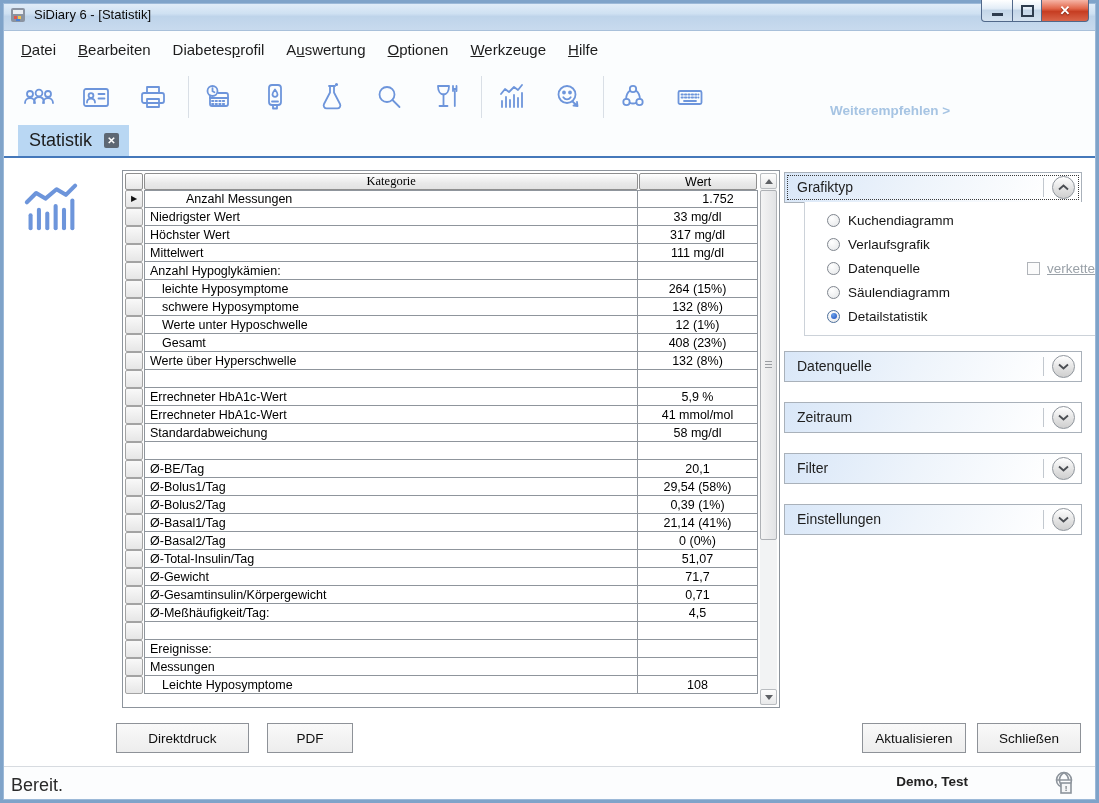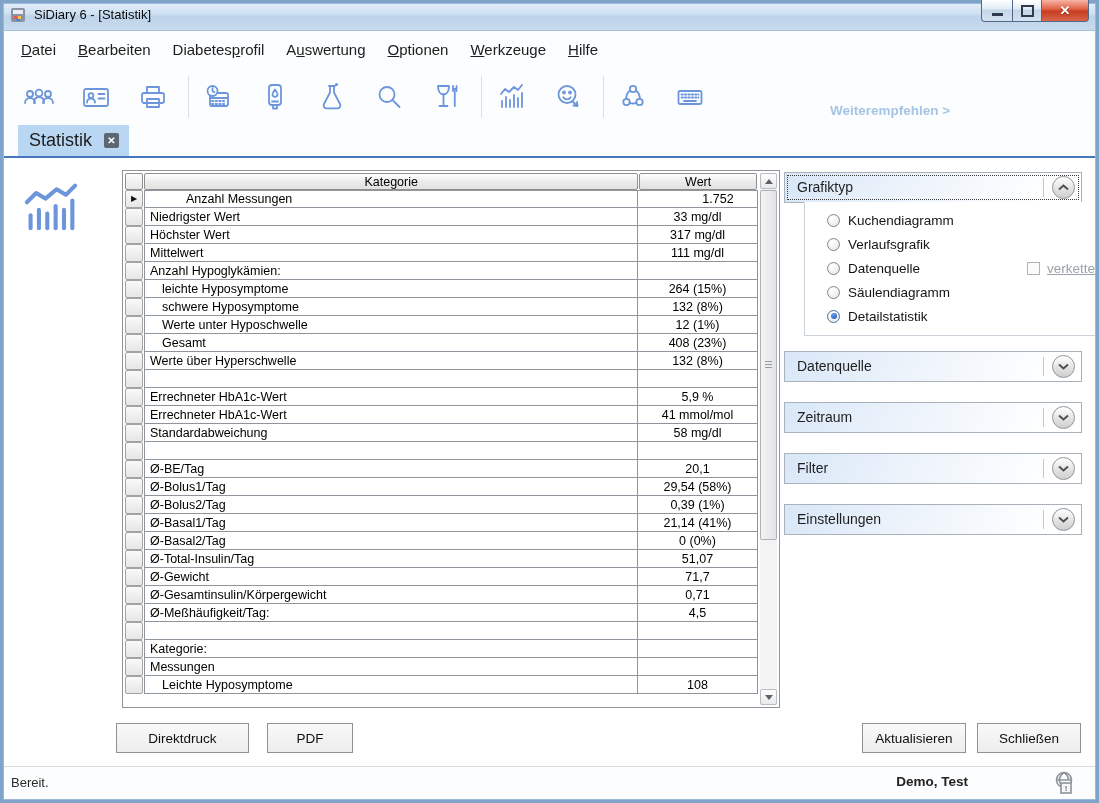--- a/index.html
+++ b/index.html
@@ -45,21 +45,21 @@
   
   .side-chart-icon{position:absolute;left:20px;top:180px;width:62px;height:52px;}
   
   .tbl{position:absolute;left:122px;top:170px;width:656px;height:536px;border:1px solid #8d949c;background:#fff;z-index:6;}
   .grid{position:absolute;left:2px;top:2px;width:633px;}
   .t-hrow{display:flex;height:17px;margin-bottom:0px;}
   .hdr-blank{width:16px;min-width:16px;margin-right:1px;border:1px solid #8f8f8f;border-radius:2px;
     background:linear-gradient(#fdfdfd,#e7e7e7);}
   .hdr-cell{border:1px solid #8f8f8f;border-radius:2px;background:linear-gradient(#ffffff,#e9e9e9 60%,#e2e2e2);
     font-size:12.5px;color:#000;display:flex;align-items:center;justify-content:center;margin-right:1px;}
-  .hdr-kat{width:494px;}
+  .hdr-kat{width:494px;font-family:Liberation Serif, serif;}
   .hdr-wert{width:116px;}
   .t-row{display:flex;height:18px;}
   .t-rowhdr{width:16px;min-width:16px;margin-right:1px;border:1px solid #a3a3a3;border-radius:2px;
     background:linear-gradient(#f9f9f9,#e6e6e6);display:flex;align-items:center;justify-content:center;}
   .t-arrow{font-size:8px;color:#111;line-height:8px;}
   .t-cat{width:494px;border-right:1px solid #8f959c;border-bottom:1px solid #8f959c;border-left:1px solid #8f959c;
     font-size:12.5px;color:#000;display:flex;align-items:center;padding-left:5px;box-sizing:border-box;background:#fff;}
   .t-cat.indent{padding-left:17px;}
   .t-val{width:120px;border-right:1px solid #8f959c;border-bottom:1px solid #8f959c;
     font-size:12.5px;color:#000;display:flex;align-items:center;justify-content:center;box-sizing:border-box;background:#fff;}
@@ -96,21 +96,21 @@
     background:radial-gradient(circle at 35% 30%,#6aa0e8,#1c4fc0);}
   .opt-label{font-size:13.5px;color:#141414;}
   .chk{width:13px;height:13px;min-width:13px;border:1px solid #b0b4b9;background:#fbfbfb;box-sizing:border-box;margin-right:7px;}
   .chk-label{font-size:13.5px;color:#9aa1a8;text-decoration:underline;}
   .chk-wrap{position:absolute;left:222px;display:flex;align-items:center;height:20px;}
   
   .btn{position:absolute;top:723px;height:30px;border:1px solid #8e9298;background:linear-gradient(#f9f9f9,#ededed);
     font-size:13.5px;color:#101010;display:flex;align-items:center;justify-content:center;box-sizing:border-box;z-index:6;}
   
   .statusbar{position:absolute;left:3px;right:3px;bottom:3px;height:33px;background:#fcfdfe;border-top:1px solid #d7dbe0;z-index:8;}
-  .status-text{position:absolute;left:8px;top:8px;font-size:13px;color:#2a2a2a;}
+  .status-text{position:absolute;left:8px;top:8px;font-size:18px;color:#2a2a2a;}
   .user-text{position:absolute;right:128px;top:7px;font-size:13.5px;font-weight:bold;color:#222;}
   .net-icon{position:absolute;right:18px;top:3px;width:26px;height:26px;}
 </style>
 </head>
 <body>
 
 <div class="titlebar">
   <svg class="app-icon" viewBox="0 0 18 18">
     <rect x="1" y="2" width="14" height="14" rx="2" fill="#8a93a1"></rect>
     <rect x="3" y="4" width="10" height="4" fill="#e8ecf2"></rect>
@@ -400,21 +400,21 @@
           <div class="t-cat">Ø-Meßhäufigkeit/Tag:</div>
           <div class="t-val">4,5</div>
         </div>
         <div class="t-row">
           <div class="t-rowhdr"></div>
           <div class="t-cat"></div>
           <div class="t-val"></div>
         </div>
         <div class="t-row">
           <div class="t-rowhdr"></div>
-          <div class="t-cat">Kategorie:</div>
+          <div class="t-cat">Ereignisse:</div>
           <div class="t-val"></div>
         </div>
         <div class="t-row">
           <div class="t-rowhdr"></div>
           <div class="t-cat">Messungen</div>
           <div class="t-val"></div>
         </div>
         <div class="t-row">
           <div class="t-rowhdr"></div>
           <div class="t-cat indent">Leichte Hyposymptome</div>

